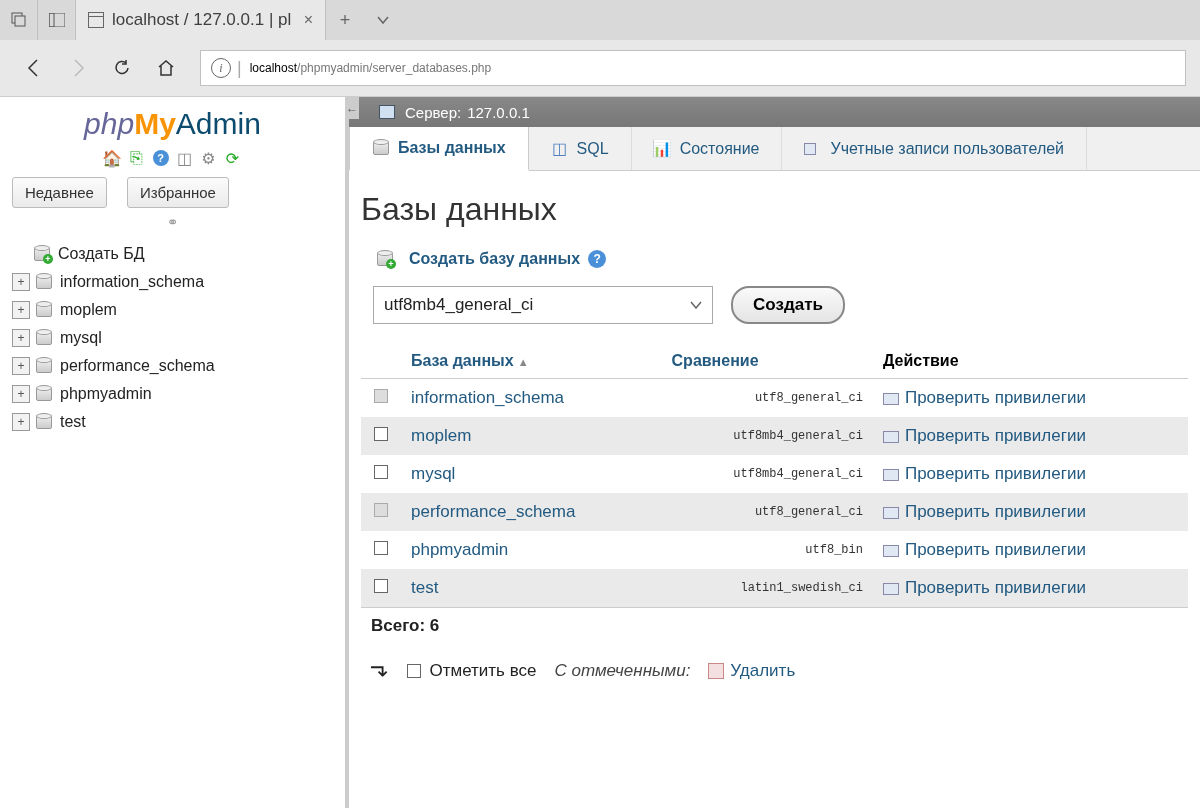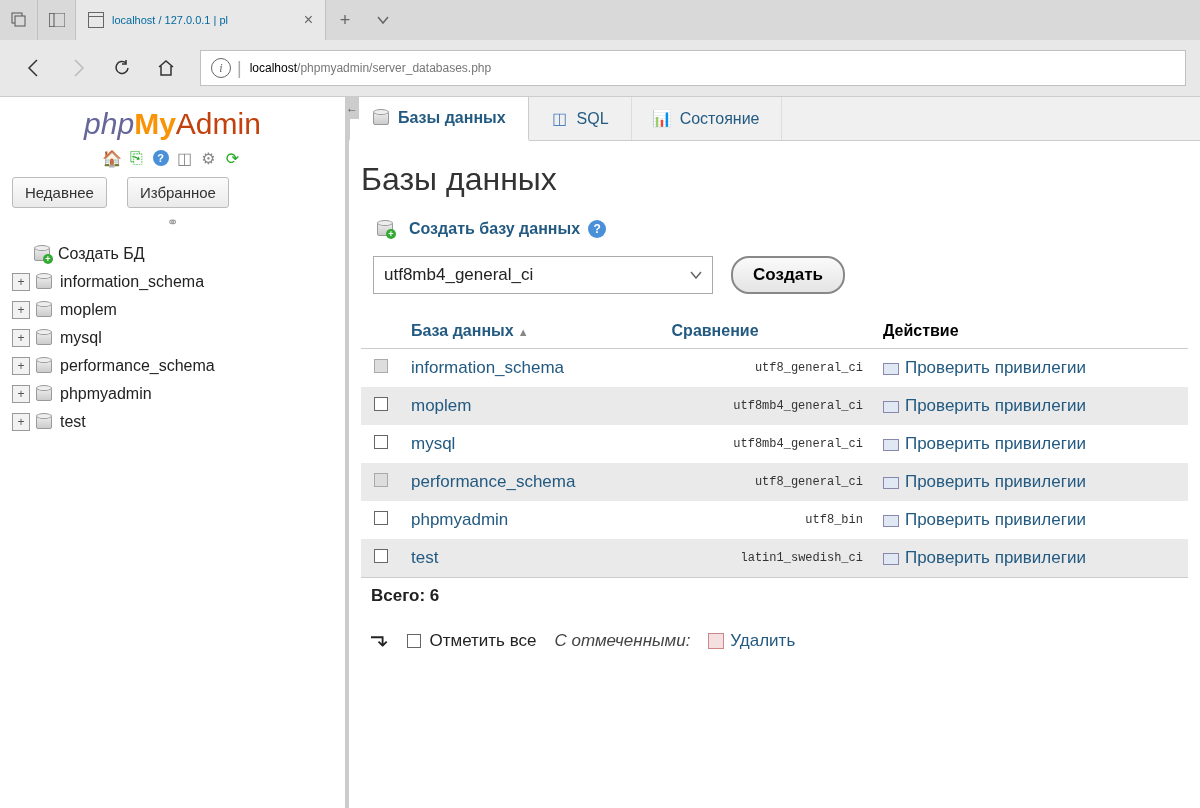--- a/index.html
+++ b/index.html
@@ -5,42 +5,42 @@
   * { box-sizing: border-box; margin: 0; padding: 0; }
   body { font-family: "Segoe UI", Arial, sans-serif; font-size: 14px; color: #222; background: #fff; width: 1200px; height: 808px; overflow: hidden; }
   
   
   .browser-chrome { background: #e8e8e8; border-bottom: 1px solid #ccc; }
   .tab-bar { display: flex; align-items: center; height: 40px; background: #d9d9d9; }
   .tab-btn { width: 38px; height: 40px; display: flex; align-items: center; justify-content: center; color: #555; border-right: 1px solid #c0c0c0; }
   .tab { display: flex; align-items: center; background: #e8e8e8; height: 40px; padding: 0 12px; border-right: 1px solid #c0c0c0; min-width: 250px; }
   .tab-icon { width: 16px; height: 16px; border: 1px solid #666; margin-right: 8px; position: relative; }
   .tab-icon::before { content: ""; position: absolute; top: 3px; left: 0; right: 0; border-top: 1px solid #666; }
-  .tab-title { flex: 1; font-size: 11px; color: #0369a1; white-space: nowrap; overflow: hidden; }
+  .tab-title { flex: 1; font-size: 17px; color: #404040; white-space: nowrap; overflow: hidden; }
   .tab-close { margin-left: 10px; color: #666; cursor: pointer; font-size: 16px; }
   .tab-new { width: 38px; display: flex; align-items: center; justify-content: center; color: #666; font-size: 18px; }
   
   .nav-bar { display: flex; align-items: center; height: 56px; padding: 0 14px; gap: 4px; }
   .nav-btn { width: 40px; height: 40px; display: flex; align-items: center; justify-content: center; color: #444; border-radius: 2px; }
   .url-bar { flex: 1; display: flex; align-items: center; border: 1px solid #c0c0c0; background: #fff; height: 36px; margin-left: 10px; padding: 0 10px; }
   .url-info { width: 20px; height: 20px; border: 1.5px solid #666; border-radius: 50%; display: flex; align-items: center; justify-content: center; font-size: 12px; color: #666; margin-right: 6px; font-style: italic; font-family: Georgia, serif; }
   .url-sep { color: #aaa; margin-right: 8px; font-size: 18px; }
   .url-text { color: #333; font-size: 12px; }
   .url-text .domain { color: #000; }
   .url-text .path { color: #777; }
   
   
   .main-layout { display: flex; height: calc(808px - 96px); }
   
   
   .sidebar { width: 345px; padding: 10px 0; }
   .logo { text-align: center; font-size: 30px; font-weight: 300; font-family: Arial, sans-serif; margin-bottom: 8px; }
   .logo .php { color: #666699; font-style: italic; }
   .logo .my { color: #f89406; font-weight: bold; }
-  .logo .admin { color: #c2410c; }
+  .logo .admin { color: #0c4a6e; }
   .toolbar-icons { display: flex; justify-content: center; gap: 6px; margin-bottom: 10px; }
   .mini-icon { width: 18px; height: 18px; display: inline-flex; align-items: center; justify-content: center; font-size: 16px; }
   .sidebar-tabs { display: flex; gap: 20px; padding: 0 12px; }
   .sidebar-tab { border: 1px solid #bbb; background: linear-gradient(#fcfcfc,#eaeaea); padding: 6px 12px; border-radius: 3px; font-size: 15px; color: #333; }
   .link-icon { text-align: center; margin: 6px 0; color: #999; font-size: 14px; }
   .tree { padding: 4px 6px 0 12px; }
   .tree-item { display: flex; align-items: center; padding: 5px 0; font-size: 16px; color: #222; }
   .tree-toggle { width: 18px; height: 18px; border: 1px solid #999; background: #f2f2f2; display: flex; align-items: center; justify-content: center; font-size: 12px; color: #555; margin-right: 2px; }
   .db-icon { width: 16px; height: 14px; background: linear-gradient(#eee,#ccc); border: 1px solid #999; border-radius: 3px 3px 2px 2px; margin: 0 8px 0 4px; position: relative; }
   .db-icon::before { content:""; position:absolute; top:-3px; left:-1px; right:-1px; height:4px; border:1px solid #999; border-radius: 50%; background:#eee;}
@@ -206,34 +206,45 @@
             <span class="tree-toggle">+</span>
             <span class="db-icon"></span>
             <span>test</span>
           </div>
         </div>
     </div>
   </div>
 
   <div class="content">
     <div class="collapse-handle">←</div>
+    <div class="breadcrumb">
+      <span class="server-icon"></span>
+      <span>Сервер:</span>
+      <span>127.0.0.1</span>
+    </div>
     <div class="top-tabs">
       <div class="top-tab active">
           <span class="tab-ico">
             <span class="db-icon" style="margin:0"></span>
           </span>
           <span>Базы данных</span>
         </div>
       <div class="top-tab">
           <span class="tab-ico" style="color:#5080c0">◫</span>
           <span>SQL</span>
         </div>
       <div class="top-tab">
           <span class="tab-ico" style="color:#c05050">📊</span>
           <span>Состояние</span>
+        </div>
+      <div class="top-tab">
+          <span class="tab-ico">
+            <span class="priv-icon"></span>
+          </span>
+          <span>Учетные записи пользователей</span>
         </div>
     </div>
 
     <div class="page-body">
       <h2 class="page-title">Базы данных</h2>
 
       <div class="create-section">
         <span class="db-icon new"></span>
         <span class="create-label">Создать базу данных</span>
         <span class="help-icon">?</span>

